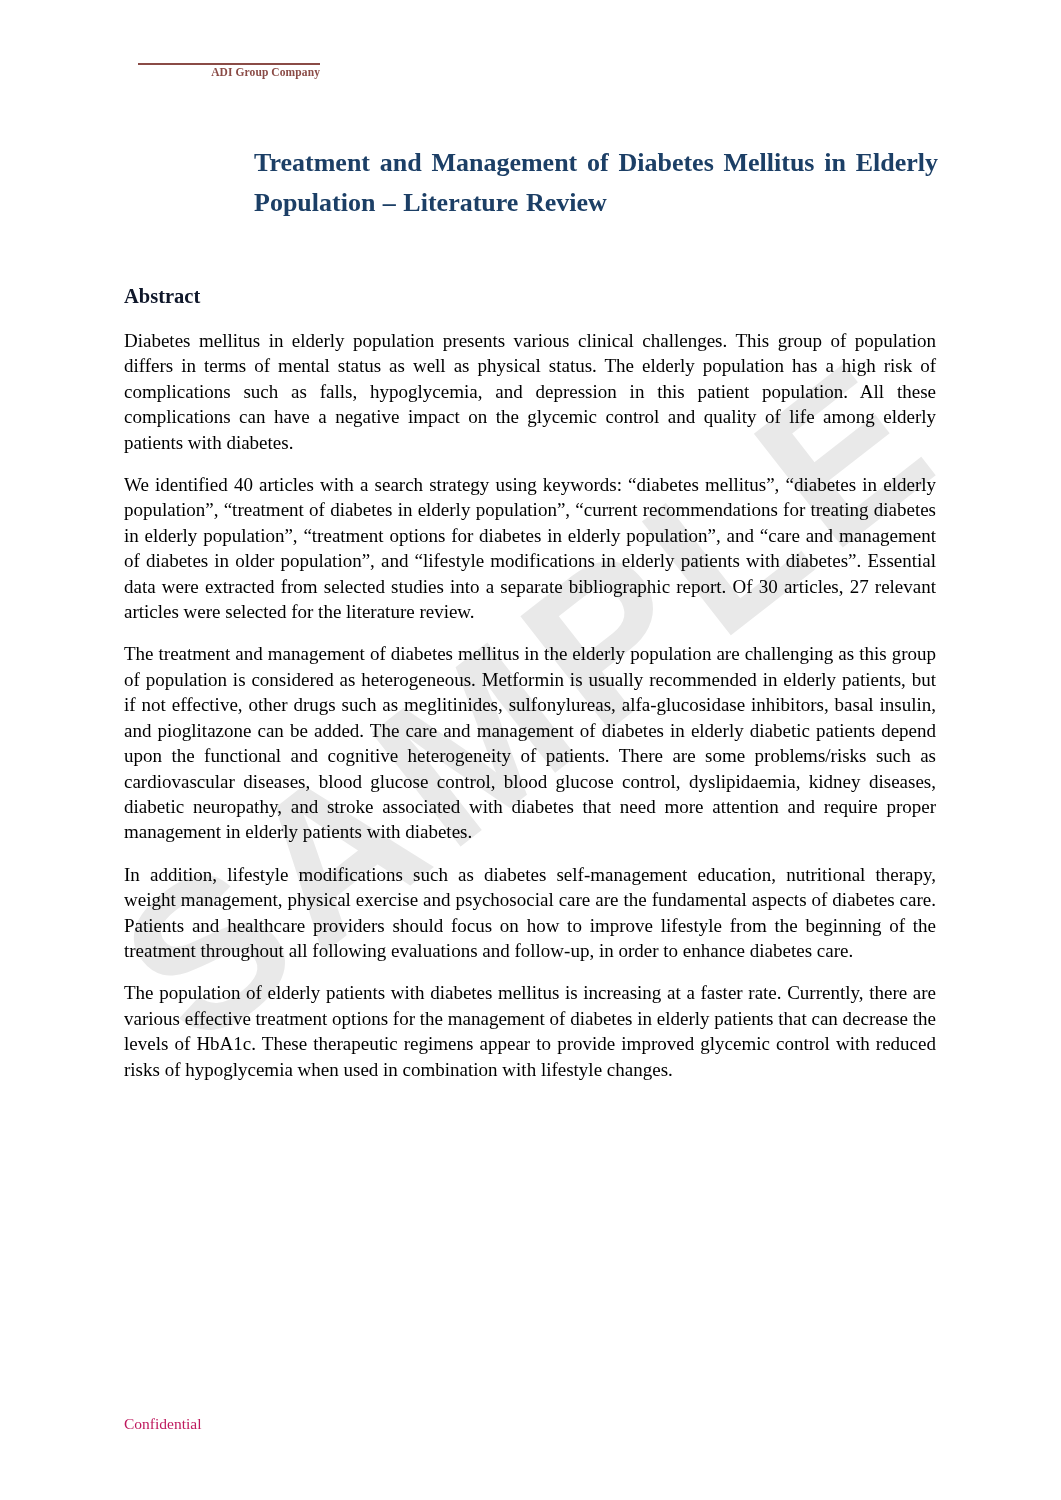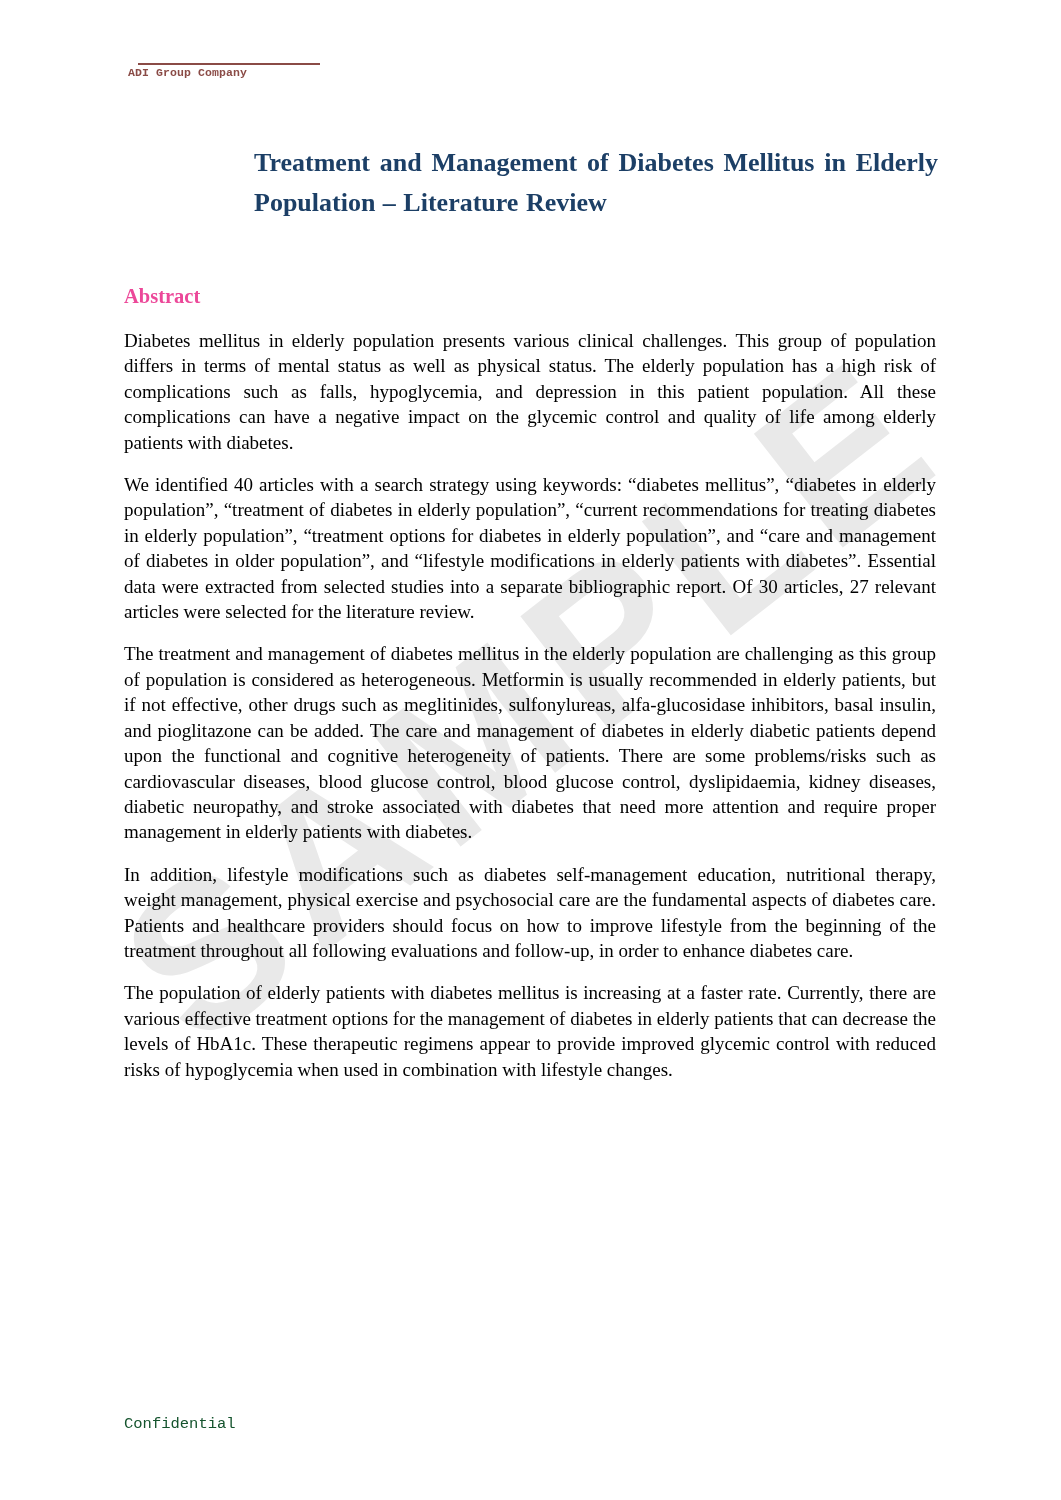--- a/index.html
+++ b/index.html
@@ -82,22 +82,23 @@
   }
   .logo-rule {
     margin-top: 1px;
     margin-left: 10px;
     width: 182px;
     height: 2px;
     background: #8a4b46;
   }
   .logo-tagline {
     margin-top: 1px;
+    text-align: right;
     width: 192px;
-    font-family: Liberation Mono, monospace;
+    font-family: Liberation Serif, serif;
     font-weight: 700;
     font-size: 11.5px;
     letter-spacing: 0.1px;
     color: #8a4b46;
     white-space: nowrap;
   }
 
   
   .doc-title {
     position: absolute;
@@ -118,21 +119,21 @@
   
   .section-heading {
     position: absolute;
     left: 124px;
     top: 283px;
     margin: 0;
     font-family: "Liberation Serif", "DejaVu Serif", serif;
     font-weight: 700;
     font-size: 20.5px;
     line-height: 26px;
-    color: #ec4899;
+    color: #0f172a;
   }
 
   
   .body-copy {
     position: absolute;
     left: 124px;
     top: 328px;
     width: 812px;
   }
   .body-copy p {
@@ -147,24 +148,24 @@
   }
   .body-copy p:last-child {
     margin-bottom: 9px;
   }
 
   
   .footer {
     position: absolute;
     left: 124px;
     top: 1414px;
-    font-family: Liberation Mono, monospace;
+    font-family: Liberation Serif, serif;
     font-size: 15.5px;
     line-height: 20px;
-    color: #14532d;
+    color: #be185d;
     text-align: right;
   }
 </style>
 </head>
 <body>
 
 <div class="page">
 
   <div class="watermark-layer">
     <div class="watermark-text">SAMPLE</div>

